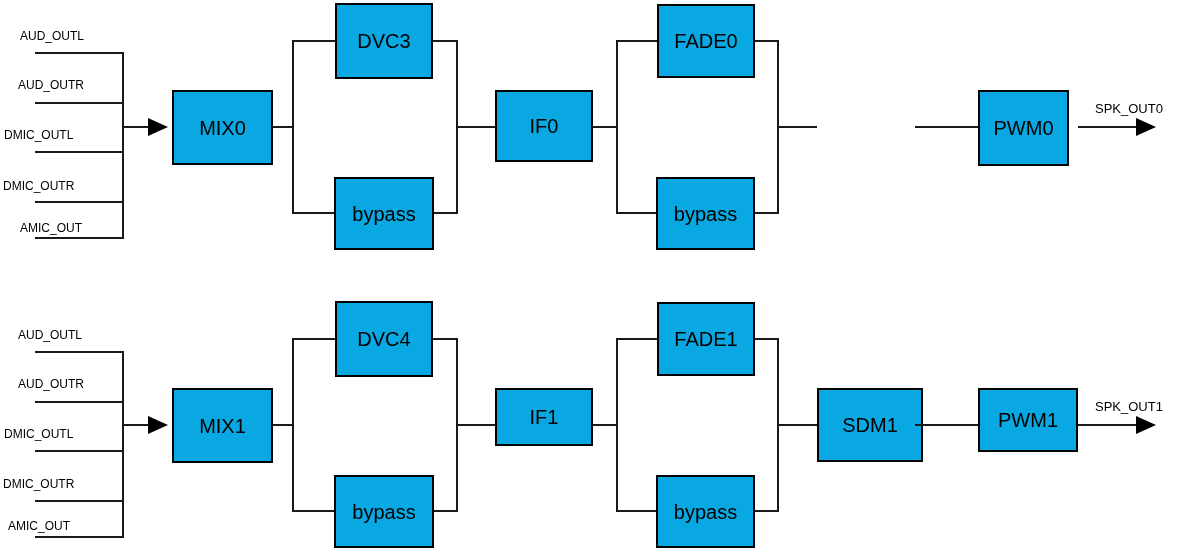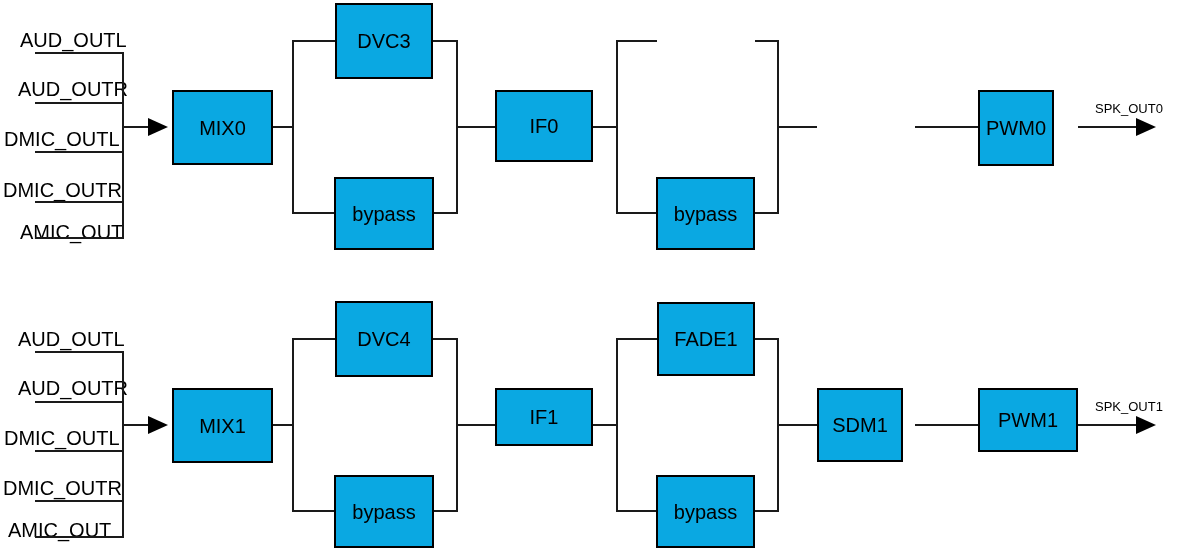--- a/index.html
+++ b/index.html
@@ -12,21 +12,21 @@
   .channel{position:absolute;left:0;top:0;width:100%;height:100%;}
   .block{
     position:absolute;box-sizing:border-box;
     background:var(--block-fill,#0aa8e2);
     border:2px solid var(--block-border,#000000);
     display:flex;align-items:center;justify-content:center;
     font-size:20px;line-height:1;white-space:nowrap;
   }
   .h{position:absolute;height:2px;background:var(--line,#1a1a1a);}
   .v{position:absolute;width:2px;background:var(--line,#1a1a1a);}
-  .io-label{position:absolute;font-size:20px;line-height:1;white-space:nowrap;}
+  .io-label{position:absolute;font-size:12px;line-height:1;white-space:nowrap;}
   .out-label{position:absolute;font-size:13px;line-height:1;white-space:nowrap;}
   .arrow-right{
     position:absolute;width:0;height:0;
     border-top:9px solid transparent;border-bottom:9px solid transparent;
     border-left:20px solid var(--block-border,#000000);
   }
 </style>
 </head>
 <body>
 
@@ -47,22 +47,23 @@
     <div class="h" style="left:35px;top:237px;width:88px"></div>
     <div class="v" style="left:122px;top:52px;height:187px"></div>
 
     <div class="h" style="left:123px;top:126px;width:27px"></div>
     <div class="arrow-right" style="left:148px;top:118px"></div>
 
     <div class="block" style="left:172px;top:90px;width:101px;height:75px">MIX0</div>
     <div class="block" style="left:335px;top:3px;width:98px;height:76px">DVC3</div>
     <div class="block" style="left:334px;top:177px;width:100px;height:73px">bypass</div>
     <div class="block" style="left:495px;top:90px;width:98px;height:72px">IF0</div>
+    <div class="block" style="left:657px;top:4px;width:98px;height:74px">FADE0</div>
     <div class="block" style="left:656px;top:177px;width:99px;height:73px">bypass</div>
-    <div class="block" style="left:978px;top:90px;width:76px;height:76px">PWM0</div>
+    <div class="block" style="left:978px;top:90px;width:91px;height:76px">PWM0</div>
 
     <div class="h" style="left:273px;top:126px;width:20px"></div>
     <div class="v" style="left:292px;top:40px;height:174px"></div>
     <div class="h" style="left:293px;top:40px;width:42px"></div>
     <div class="h" style="left:293px;top:212px;width:41px"></div>
     <div class="h" style="left:433px;top:40px;width:24px"></div>
     <div class="h" style="left:434px;top:212px;width:23px"></div>
     <div class="v" style="left:456px;top:40px;height:174px"></div>
     <div class="h" style="left:457px;top:126px;width:38px"></div>
     <div class="h" style="left:593px;top:126px;width:24px"></div>
@@ -97,21 +98,21 @@
 
     <div class="h" style="left:123px;top:424px;width:27px"></div>
     <div class="arrow-right" style="left:148px;top:416px"></div>
 
     <div class="block" style="left:172px;top:388px;width:101px;height:75px">MIX1</div>
     <div class="block" style="left:335px;top:301px;width:98px;height:76px">DVC4</div>
     <div class="block" style="left:334px;top:475px;width:100px;height:73px">bypass</div>
     <div class="block" style="left:495px;top:388px;width:98px;height:58px">IF1</div>
     <div class="block" style="left:657px;top:302px;width:98px;height:74px">FADE1</div>
     <div class="block" style="left:656px;top:475px;width:99px;height:73px">bypass</div>
-    <div class="block" style="left:817px;top:388px;width:86px;height:74px">SDM1</div>
+    <div class="block" style="left:817px;top:388px;width:106px;height:74px">SDM1</div>
     <div class="block" style="left:978px;top:388px;width:100px;height:64px">PWM1</div>
 
     <div class="h" style="left:273px;top:424px;width:20px"></div>
     <div class="v" style="left:292px;top:338px;height:174px"></div>
     <div class="h" style="left:293px;top:338px;width:42px"></div>
     <div class="h" style="left:293px;top:510px;width:41px"></div>
     <div class="h" style="left:433px;top:338px;width:24px"></div>
     <div class="h" style="left:434px;top:510px;width:23px"></div>
     <div class="v" style="left:456px;top:338px;height:174px"></div>
     <div class="h" style="left:457px;top:424px;width:38px"></div>

